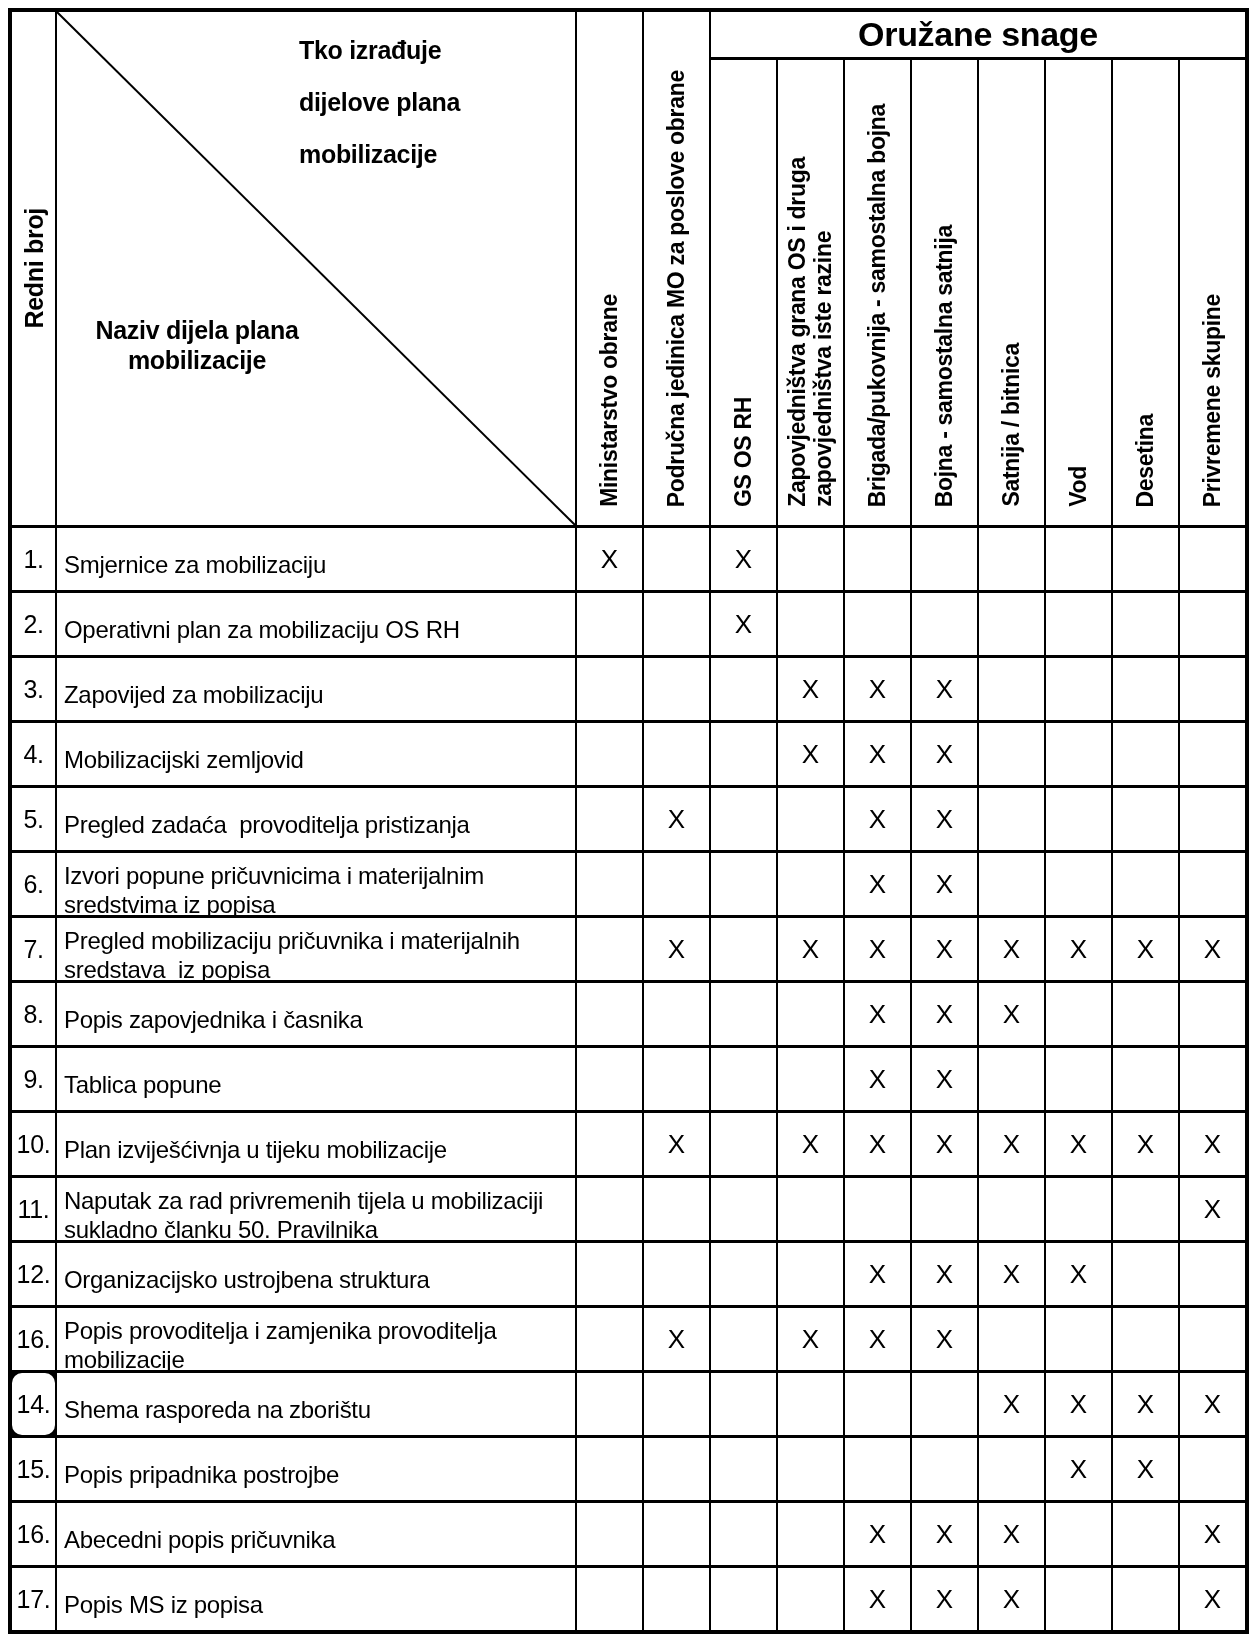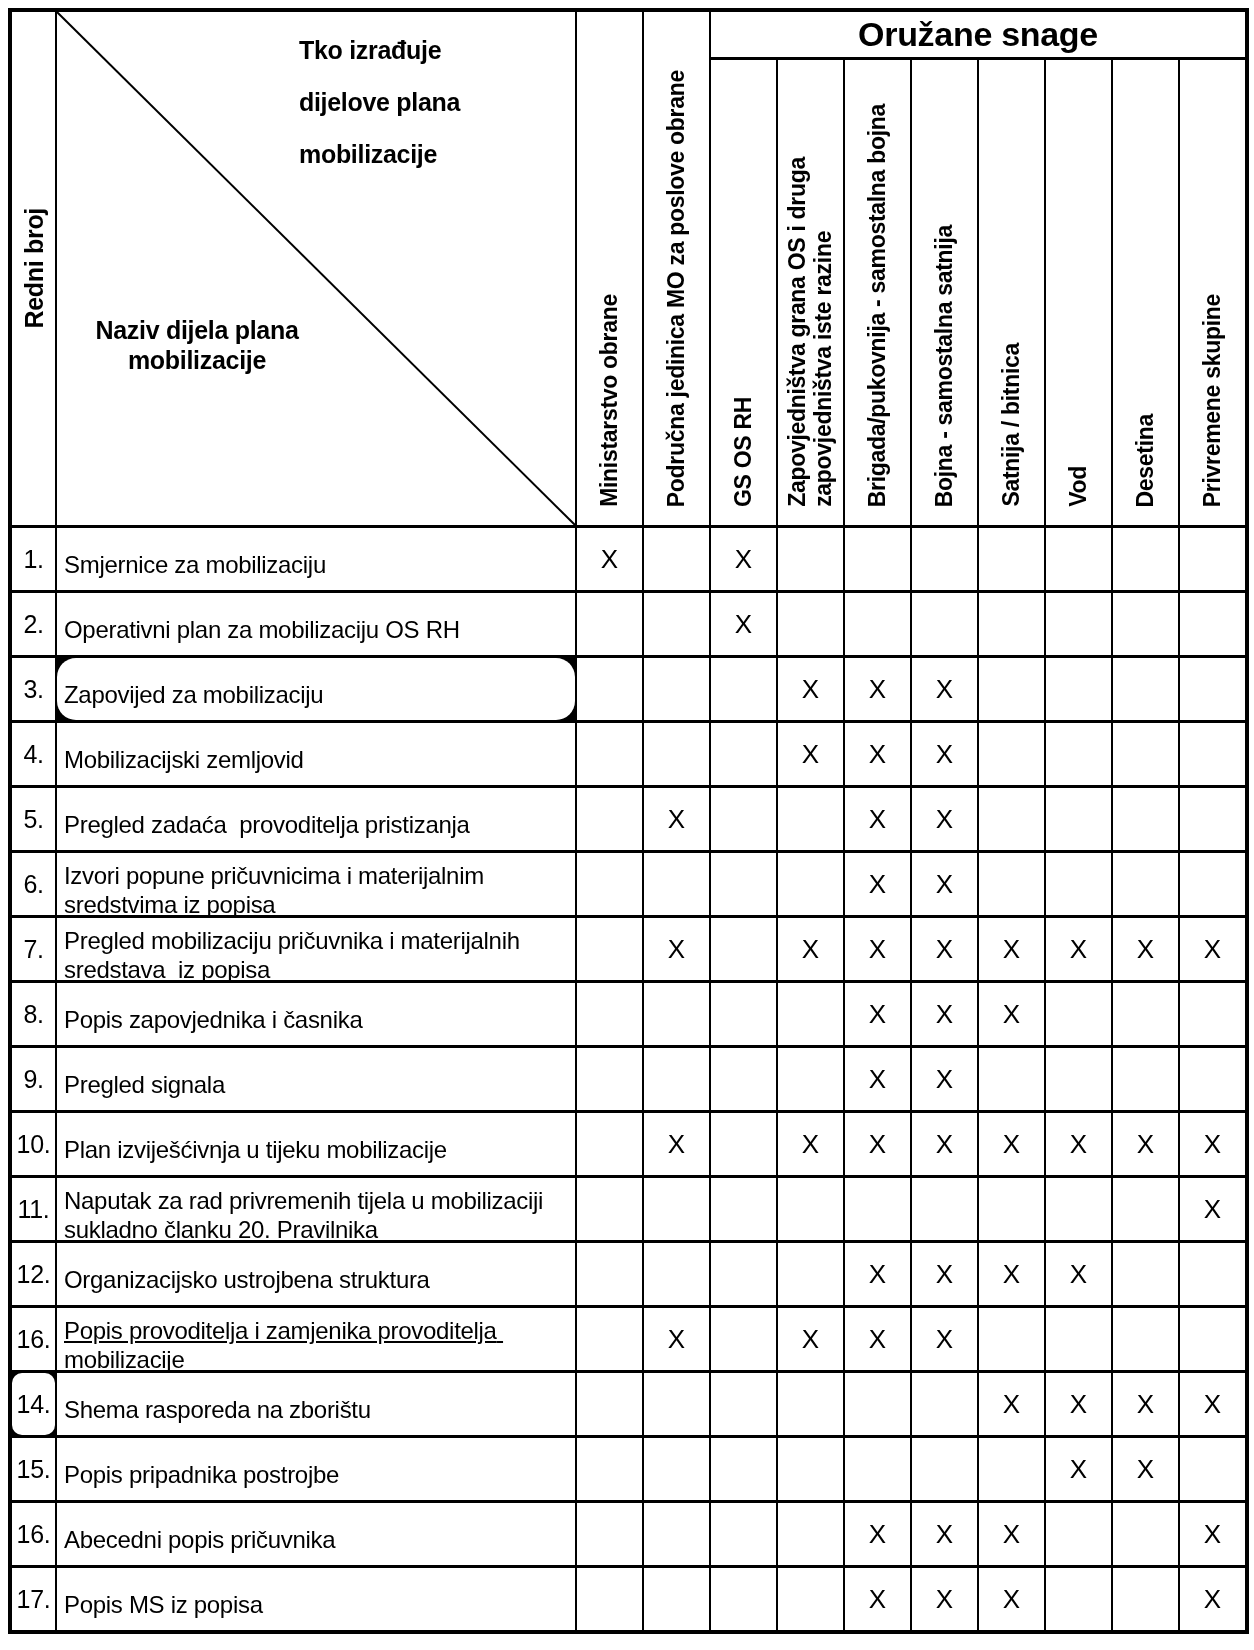--- a/index.html
+++ b/index.html
@@ -155,21 +155,21 @@
         <span>X</span>
       </div>
       <div class="cell markcell" style="grid-area: 4 / 6;"></div>
       <div class="cell markcell" style="grid-area: 4 / 7;"></div>
       <div class="cell markcell" style="grid-area: 4 / 8;"></div>
       <div class="cell markcell" style="grid-area: 4 / 9;"></div>
       <div class="cell markcell" style="grid-area: 4 / 10;"></div>
       <div class="cell markcell" style="grid-area: 4 / 11;"></div>
       <div class="cell markcell" style="grid-area: 4 / 12;"></div>
       <div class="cell numcell" style="grid-area: 5 / 1;">3.</div>
-      <div class="cell namecell" style="grid-area: 5 / 2; border-radius: 19px;">Zapovijed za mobilizaciju</div>
+      <div class="cell namecell" style="grid-area: 5 / 2;">Zapovijed za mobilizaciju</div>
       <div class="cell markcell" style="grid-area: 5 / 3;"></div>
       <div class="cell markcell" style="grid-area: 5 / 4;"></div>
       <div class="cell markcell" style="grid-area: 5 / 5;"></div>
       <div class="cell markcell" style="grid-area: 5 / 6;">
         <span>X</span>
       </div>
       <div class="cell markcell" style="grid-area: 5 / 7;">
         <span>X</span>
       </div>
       <div class="cell markcell" style="grid-area: 5 / 8;">
@@ -271,21 +271,21 @@
       <div class="cell markcell" style="grid-area: 10 / 8;">
         <span>X</span>
       </div>
       <div class="cell markcell" style="grid-area: 10 / 9;">
         <span>X</span>
       </div>
       <div class="cell markcell" style="grid-area: 10 / 10;"></div>
       <div class="cell markcell" style="grid-area: 10 / 11;"></div>
       <div class="cell markcell" style="grid-area: 10 / 12;"></div>
       <div class="cell numcell" style="grid-area: 11 / 1;">9.</div>
-      <div class="cell namecell" style="grid-area: 11 / 2;">Pregled signala</div>
+      <div class="cell namecell" style="grid-area: 11 / 2;">Tablica popune</div>
       <div class="cell markcell" style="grid-area: 11 / 3;"></div>
       <div class="cell markcell" style="grid-area: 11 / 4;"></div>
       <div class="cell markcell" style="grid-area: 11 / 5;"></div>
       <div class="cell markcell" style="grid-area: 11 / 6;"></div>
       <div class="cell markcell" style="grid-area: 11 / 7;">
         <span>X</span>
       </div>
       <div class="cell markcell" style="grid-area: 11 / 8;">
         <span>X</span>
       </div>
@@ -315,21 +315,21 @@
       <div class="cell markcell" style="grid-area: 12 / 10;">
         <span>X</span>
       </div>
       <div class="cell markcell" style="grid-area: 12 / 11;">
         <span>X</span>
       </div>
       <div class="cell markcell" style="grid-area: 12 / 12;">
         <span>X</span>
       </div>
       <div class="cell numcell" style="grid-area: 13 / 1;">11.</div>
-      <div class="cell namecell" style="grid-area: 13 / 2;">Naputak za rad privremenih tijela u mobilizaciji sukladno članku 20. Pravilnika</div>
+      <div class="cell namecell" style="grid-area: 13 / 2;">Naputak za rad privremenih tijela u mobilizaciji sukladno članku 50. Pravilnika</div>
       <div class="cell markcell" style="grid-area: 13 / 3;"></div>
       <div class="cell markcell" style="grid-area: 13 / 4;"></div>
       <div class="cell markcell" style="grid-area: 13 / 5;"></div>
       <div class="cell markcell" style="grid-area: 13 / 6;"></div>
       <div class="cell markcell" style="grid-area: 13 / 7;"></div>
       <div class="cell markcell" style="grid-area: 13 / 8;"></div>
       <div class="cell markcell" style="grid-area: 13 / 9;"></div>
       <div class="cell markcell" style="grid-area: 13 / 10;"></div>
       <div class="cell markcell" style="grid-area: 13 / 11;"></div>
       <div class="cell markcell" style="grid-area: 13 / 12;">
@@ -349,21 +349,21 @@
       </div>
       <div class="cell markcell" style="grid-area: 14 / 9;">
         <span>X</span>
       </div>
       <div class="cell markcell" style="grid-area: 14 / 10;">
         <span>X</span>
       </div>
       <div class="cell markcell" style="grid-area: 14 / 11;"></div>
       <div class="cell markcell" style="grid-area: 14 / 12;"></div>
       <div class="cell numcell" style="grid-area: 15 / 1;">16.</div>
-      <div class="cell namecell" style="grid-area: 15 / 2; text-decoration: underline;">Popis provoditelja i zamjenika provoditelja mobilizacije</div>
+      <div class="cell namecell" style="grid-area: 15 / 2;">Popis provoditelja i zamjenika provoditelja mobilizacije</div>
       <div class="cell markcell" style="grid-area: 15 / 3;"></div>
       <div class="cell markcell" style="grid-area: 15 / 4;">
         <span>X</span>
       </div>
       <div class="cell markcell" style="grid-area: 15 / 5;"></div>
       <div class="cell markcell" style="grid-area: 15 / 6;">
         <span>X</span>
       </div>
       <div class="cell markcell" style="grid-area: 15 / 7;">
         <span>X</span>

